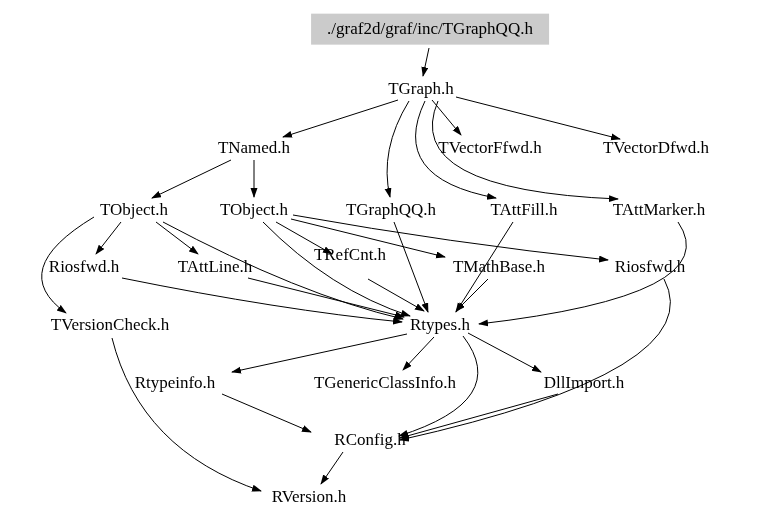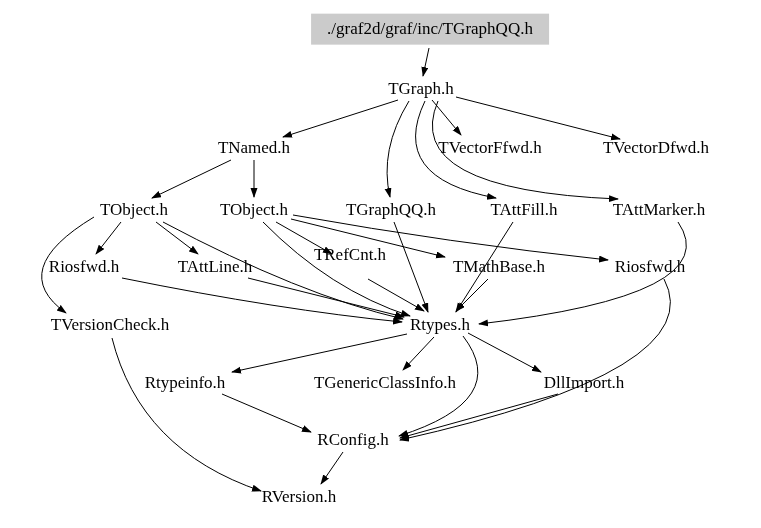--- a/index.html
+++ b/index.html
@@ -92,19 +92,19 @@
       <div class="node" style="left: 391px; top: 210px;">TGraphQQ.h</div>
       <div class="node" style="left: 524px; top: 210px;">TAttFill.h</div>
       <div class="node" style="left: 659px; top: 210px;">TAttMarker.h</div>
       <div class="node" style="left: 84px; top: 267px;">Riosfwd.h</div>
       <div class="node" style="left: 215px; top: 267px;">TAttLine.h</div>
       <div class="node" style="left: 350px; top: 255px;">TRefCnt.h</div>
       <div class="node" style="left: 499px; top: 267px;">TMathBase.h</div>
       <div class="node" style="left: 650px; top: 267px;">Riosfwd.h</div>
       <div class="node" style="left: 110px; top: 325px;">TVersionCheck.h</div>
       <div class="node" style="left: 440px; top: 325px; font-family: Liberation Serif, serif;">Rtypes.h</div>
-      <div class="node" style="left: 185px; top: 383px; font-family: Liberation Serif, serif;">Rtypeinfo.h</div>
+      <div class="node" style="left: 175px; top: 383px; font-family: Liberation Serif, serif;">Rtypeinfo.h</div>
       <div class="node" style="left: 385px; top: 383px;">TGenericClassInfo.h</div>
       <div class="node" style="left: 584px; top: 383px; text-align: right;">DllImport.h</div>
-      <div class="node" style="left: 353px; top: 440px;">RConfig.h</div>
-      <div class="node" style="left: 299px; top: 497px; text-align: center;">RVersion.h</div>
+      <div class="node" style="left: 370px; top: 440px;">RConfig.h</div>
+      <div class="node" style="left: 309px; top: 497px; text-align: center;">RVersion.h</div>
     </div>
 </div>
 
 </body></html>

